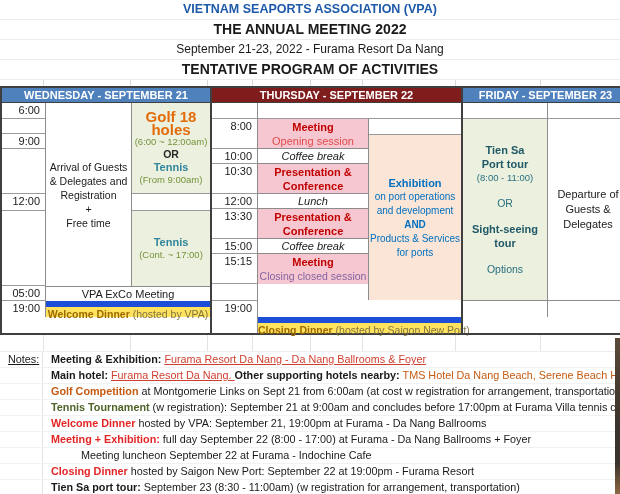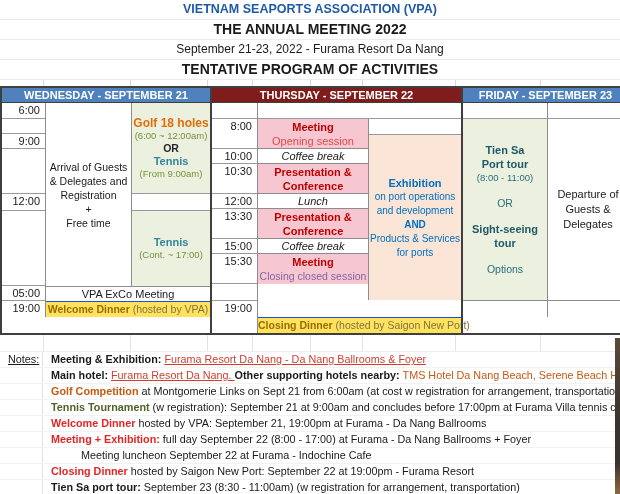--- a/index.html
+++ b/index.html
@@ -33,26 +33,26 @@
   .tcol { font-size:11px; text-align:right; }
   .tcell { padding-right:5px; line-height:15px; }
   .center-col { display:flex; flex-direction:column; align-items:center; justify-content:center; text-align:center; }
   
   .w-time { width:43px; }
   .w-rest { width:164px; display:flex; flex-direction:column; }
   .w-upper { display:flex; }
   .arrival { width:85px; font-size:10.5px; line-height:14px; }
   .sports { width:79px; display:flex; flex-direction:column; border-left:1px solid #8c8c8c; box-sizing:border-box; }
   .green-cell { background:#ebf1de; }
-  .golf-title { color:#e36c0a; font-weight:bold; font-size:12px; line-height:13px; }
+  .golf-title { color:#e36c0a; font-weight:bold; font-size:15px; line-height:13px; }
   .small-green { color:#76923c; font-size:9.5px; line-height:12px; }
   .or-black { color:#262626; font-weight:bold; font-size:10.5px; line-height:13px; }
   .tennis-t { color:#31859c; font-weight:bold; font-size:11px; line-height:13px; }
   .exco-row { height:15px; line-height:14px; text-align:center; font-size:11px; border-top:1px solid #8c8c8c; box-sizing:border-box; }
-  .dinner-row { height:16px; line-height:15px; text-align:center; font-size:10.5px; background:#ffe25e; border-top:1px solid #1d4ed8; box-sizing:border-box; white-space:nowrap; }
+  .dinner-row { height:16px; line-height:15px; text-align:center; font-size:10.5px; background:#ffe25e; border-top:6px solid #1d4ed8; box-sizing:border-box; white-space:nowrap; }
   .dinner-label { color:#9c6a00; font-weight:bold; }
   .dinner-host { color:#7f7442; }
   
   .th-time { width:45px; }
   .th-rest { width:203px; display:flex; flex-direction:column; }
   .th-topempty { height:16px; border-bottom:1px solid #9a9a9a; box-sizing:border-box; }
   .th-upper { display:flex; }
   .activity { width:110px; display:flex; flex-direction:column; text-align:center; font-size:11px; }
   .acell { box-sizing:border-box; border-bottom:1px solid #8c8c8c; display:flex; flex-direction:column; justify-content:center; }
   .pink { background:#f7c7d1; }
@@ -159,21 +159,21 @@
     <div class="day-header hdr-pink">THURSDAY - SEPTEMBER 22</div>
     <div class="day-body">
       <div class="col tcol th-time">
         <div class="tcell r16 bB"></div>
         <div class="tcell r30 bB">8:00</div>
         <div class="tcell r15 bB">10:00</div>
         <div class="tcell r30 bB">10:30</div>
         <div class="tcell r15 bB">12:00</div>
         <div class="tcell r30 bB">13:30</div>
         <div class="tcell r15 bB">15:00</div>
-        <div class="tcell r30 bB">15:30</div>
+        <div class="tcell r30 bB">15:15</div>
         <div class="tcell r17 bB"></div>
         <div class="tcell r16">19:00</div>
       </div>
       <div class="th-rest" style="border-left:1px solid #8c8c8c;">
         <div class="th-topempty"></div>
         <div class="th-upper">
           <div class="activity">
             <div class="acell r30 pink">
               <div class="meet-t">Meeting</div>
               <div class="coral">Opening session</div>

